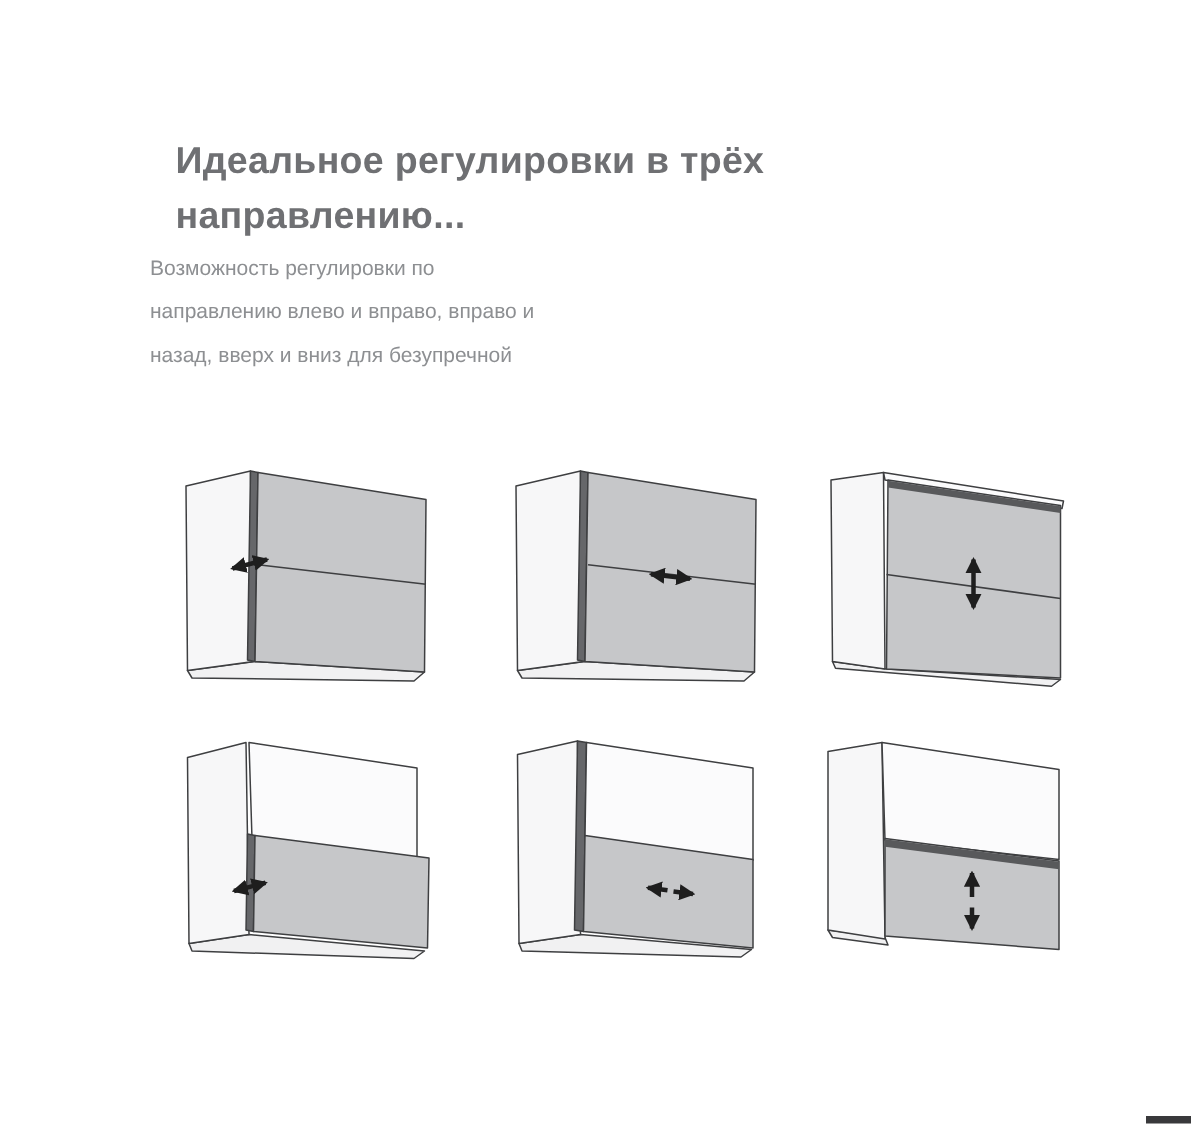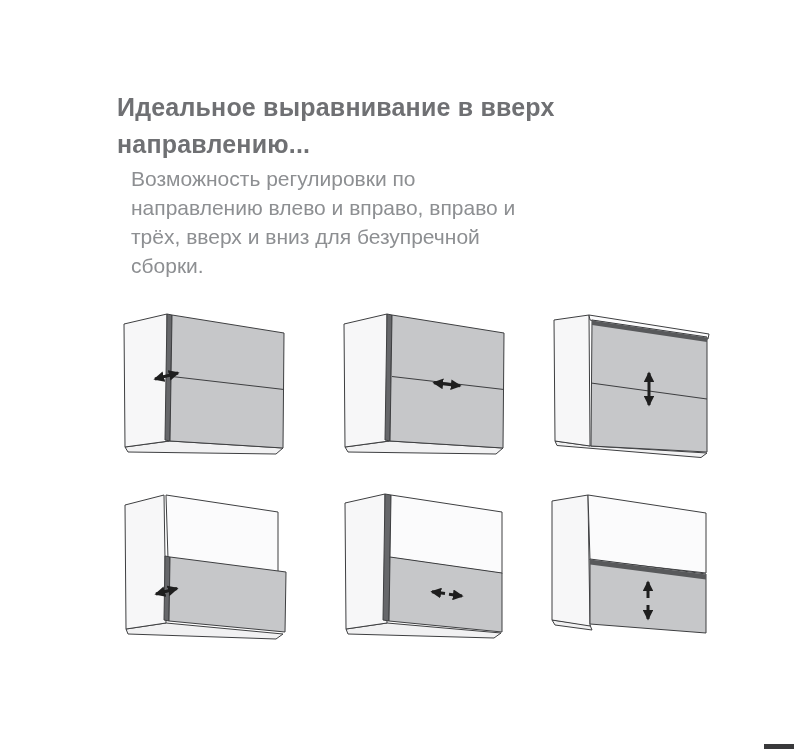--- a/index.html
+++ b/index.html
@@ -1,48 +1,47 @@
 <!DOCTYPE html>
 <html><head>
 <meta charset="utf-8">
 <style>
   html,body{margin:0;padding:0;background:#ffffff;}
   .page{position:relative;width:794px;height:750px;background:#ffffff;overflow:hidden;
         font-family:"Liberation Sans","DejaVu Sans",sans-serif;}
   .heading{position:absolute;left:117px;top:72px;width:520px;
            font-size:25px;line-height:37px;font-weight:700;color:#6f7073;letter-spacing:.2px;}
   .heading span{display:block;}
-  .paragraph{position:absolute;left:131px;top:164px;width:460px;
-             font-size:21px;line-height:29px;font-weight:400;color:#8d8f92;}
+  .paragraph{position:absolute;left:100px;top:164px;width:460px;
+             font-size:14px;line-height:29px;font-weight:400;color:#8d8f92;}
   .paragraph span{display:block;}
   .dg{position:absolute;width:190px;height:160px;}
   .dg1{left:115px;top:305px;} .dg2{left:335px;top:305px;} .dg3{left:548px;top:305px;}
   .dg4{left:115px;top:485px;} .dg5{left:335px;top:485px;} .dg6{left:548px;top:485px;}
   .outline{stroke:#3e3f41;stroke-width:1;stroke-linejoin:round;}
   .f-side{fill:#f7f7f8;}  .f-front{fill:#c6c7c9;}  .f-white{fill:#fbfbfc;}
   .f-strip{fill:#66676a;} .f-dstrip{fill:#58595b;stroke:none;} .f-sliver{fill:#f1f1f2;}
   .ln{fill:none;stroke:#3e3f41;stroke-width:1.1;}
   .arrow{stroke:#1e1e1e;stroke-width:3;fill:none;}
   .partial-bar{position:absolute;right:0;top:744px;width:30px;height:5px;background:#39393b;}
 </style>
 </head>
 <body>
 
 <div class="page">
 
   <h1 class="heading">
-    <span>Идеальное выравнивание в вверх</span>
+    <span>Идеальное регулировки в трёх</span>
     <span>направлению...</span>
   </h1>
 
   <div class="paragraph">
     <span>Возможность регулировки по</span>
     <span>направлению влево и вправо, вправо и</span>
-    <span>трёх, вверх и вниз для безупречной</span>
-    <span>сборки.</span>
+    <span>назад, вверх и вниз для безупречной</span>
   </div>
 
   <svg class="dg dg1" viewBox="0 0 190 160">
     <defs>
       <marker id="ah" viewBox="0 0 10 10" refX="8.5" refY="5" markerWidth="3.6" markerHeight="3.6" orient="auto-start-reverse">
         <path d="M0,0 L10,5 L0,10 Z" fill="#1e1e1e"></path>
       </marker>
     </defs>
     <path class="outline f-sliver" d="M10,142 L55,136 L168,143 L161,149 L13,147 Z"></path>
     <path class="outline f-side" d="M9,19 L52,9 L54,136 L10,142 Z"></path>

